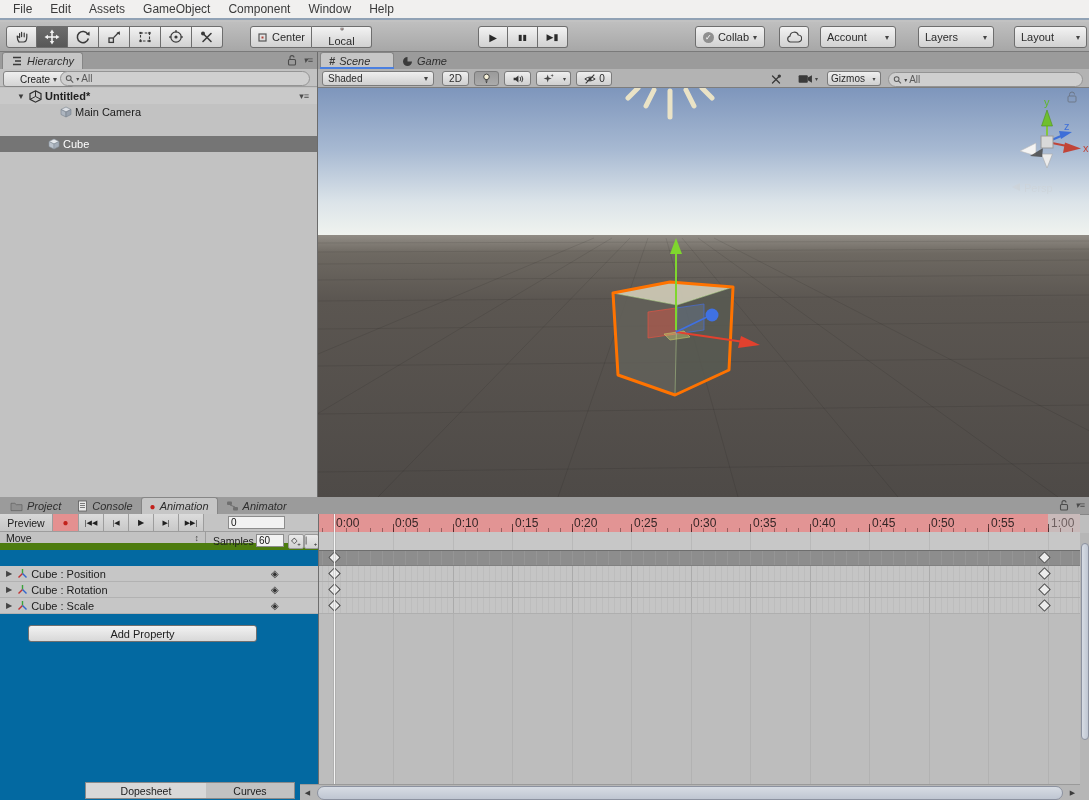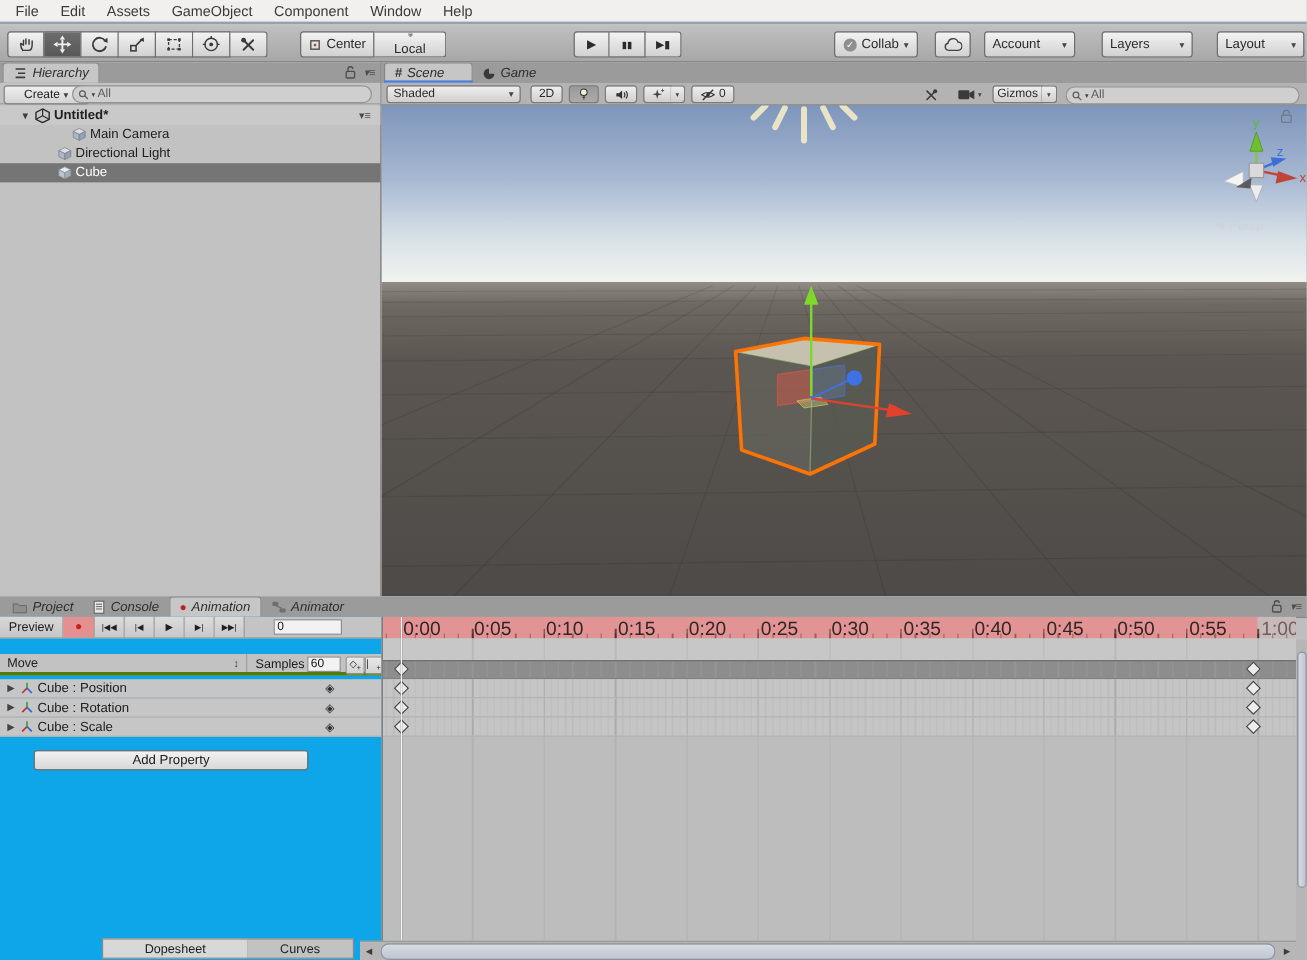--- a/index.html
+++ b/index.html
@@ -52,40 +52,40 @@
   #scene-toolbar{left:0;top:17px;width:100%;height:19px;background:#B3B3B3;border-bottom:1px solid #7D7D7D;}
   .sbtn{position:absolute;top:2px;height:15px;border:1px solid #7B7B7B;border-radius:3px;
         background:linear-gradient(#EFEFEF,#CFCFCF);font-size:10px;color:#2a2a2a;
         display:flex;align-items:center;justify-content:center;gap:3px;box-sizing:border-box;}
   .sbtn.pressed{background:linear-gradient(#9A9A9A,#ABABAB);}
   .sbtn.flat{border:none;background:transparent;}
   #viewport-wrap{left:0;top:36px;width:771px;height:409px;}
 
   
   #animation{left:0;top:497px;width:1089px;height:303px;background:#BEBEBE;}
-  #anim-left{left:0;top:17px;width:318px;height:286px;background:#0ea5e9;}
+  #anim-left{left:0;top:17px;width:318px;height:286px;background:#0369a1;}
   .arow{position:absolute;left:0;width:318px;box-sizing:border-box;}
   .flatbtn{display:flex;align-items:center;justify-content:center;height:100%;box-sizing:border-box;
            border-right:1px solid #9D9D9D;font-size:10.5px;background:linear-gradient(#DCDCDC,#C8C8C8);}
   .prop-row{position:absolute;left:0;width:318px;height:16px;background:#C6C6C6;border-bottom:1px solid #B2B2B2;
             display:flex;align-items:center;box-sizing:border-box;font-size:11px;}
   .insetfield{position:absolute;top:2px;height:13px;background:#F2F2F2;border:1px solid #8C8C8C;
               font-size:10px;color:#111;padding:0 2px;box-sizing:border-box;font-family:"Liberation Sans",sans-serif;outline:none;}
 
   #timeline{left:318px;top:17px;width:762px;height:270px;border-left:1px solid #6E6E6E;overflow:hidden;background:#BDBDBD;}
   #ruler{left:0;top:0;width:762px;height:18px;}
   #ruler .red{position:absolute;left:0;top:0;width:729px;height:18px;background:#E29494;}
   #ruler .post{position:absolute;left:729px;top:0;right:0;height:18px;background:#C9BABA;}
   .tickminor{position:absolute;left:0;right:0;bottom:0;height:4px;
      background-image:repeating-linear-gradient(90deg, rgba(90,50,50,.55) 0 1px, transparent 1px 11.9px);
      background-position:15px 0;}
   .tickmajor{position:absolute;left:0;right:0;bottom:0;height:8px;
      background-image:repeating-linear-gradient(90deg, rgba(60,30,30,.75) 0 1px, transparent 1px 59.5px);
      background-position:15px 0;}
-  .rlabel{position:absolute;top:2px;font-size:16px;color:#332525;}
+  .rlabel{position:absolute;top:2px;font-size:12px;color:#332525;}
   #tl-strip{left:0;top:18px;width:762px;height:18px;background:#C7C7C7;
      background-image:repeating-linear-gradient(90deg, rgba(0,0,0,.07) 0 1px, transparent 1px 59.5px);
      background-position:15px 0;}
   #tl-summary{left:0;top:36px;width:762px;height:16px;background:#8D8D8D;border-top:1px solid #6E6E6E;border-bottom:1px solid #818181;
      background-image:repeating-linear-gradient(90deg, rgba(255,255,255,.07) 0 1px, transparent 1px 11.9px);
      background-position:15px 0;}
   .tl-row{position:absolute;left:0;width:762px;height:16px;background-color:#C5C5C5;border-bottom:1px solid #AFAFAF;box-sizing:border-box;
      background-image:repeating-linear-gradient(90deg, rgba(0,0,0,.045) 0 1px, transparent 1px 5.95px),
                       repeating-linear-gradient(90deg, rgba(0,0,0,.09) 0 1px, transparent 1px 59.5px);
      background-position:15px 0;}
@@ -274,28 +274,20 @@
     <span style="position:absolute;right:8px;font-size:9px;color:#4c4c4c;"><span>▾</span><span>≡</span></span>
   </div>
 
   <div class="hrow" style="top:52px;margin-left:12px;">
     <svg width="12" height="12" viewBox="0 0 12 12" style="margin-left:48px;margin-right:3px;">
       <polygon points="6,1 11,3.5 6,6 1,3.5" fill="#DCDFE4" stroke="#76808C" stroke-width="0.6"></polygon>
       <polygon points="1,3.5 6,6 6,11 1,8.5" fill="#AEB6C0" stroke="#76808C" stroke-width="0.6"></polygon>
       <polygon points="11,3.5 6,6 6,11 11,8.5" fill="#98A1AD" stroke="#76808C" stroke-width="0.6"></polygon>
     </svg>
     <span>Main Camera</span>
-  </div>
-  <div class="hrow" style="top:68px;">
-    <svg width="12" height="12" viewBox="0 0 12 12" style="margin-left:48px;margin-right:3px;">
-      <polygon points="6,1 11,3.5 6,6 1,3.5" fill="#DCDFE4" stroke="#76808C" stroke-width="0.6"></polygon>
-      <polygon points="1,3.5 6,6 6,11 1,8.5" fill="#AEB6C0" stroke="#76808C" stroke-width="0.6"></polygon>
-      <polygon points="11,3.5 6,6 6,11 11,8.5" fill="#98A1AD" stroke="#76808C" stroke-width="0.6"></polygon>
-    </svg>
-    <span>Directional Light</span>
   </div>
   <div class="hrow selected" style="top:84px;">
     <svg width="12" height="12" viewBox="0 0 12 12" style="margin-left:48px;margin-right:3px;">
       <polygon points="6,1 11,3.5 6,6 1,3.5" fill="#E6E9ED" stroke="#8A939E" stroke-width="0.6"></polygon>
       <polygon points="1,3.5 6,6 6,11 1,8.5" fill="#BCC4CD" stroke="#8A939E" stroke-width="0.6"></polygon>
       <polygon points="11,3.5 6,6 6,11 11,8.5" fill="#A5AEB9" stroke="#8A939E" stroke-width="0.6"></polygon>
     </svg>
     <span>Cube</span>
   </div>
 </div>
@@ -536,21 +528,21 @@
       </div>
       <div class="flatbtn" style="position:absolute;left:154px;width:25px;font-size:7px;">
         <span>▶|</span>
       </div>
       <div class="flatbtn" style="position:absolute;left:179px;width:25px;font-size:7px;">
         <span>▶▶|</span>
       </div>
       <input class="insetfield" style="left: 228px; width: 57px;" value="0">
     </div>
 
-    <div class="arow" style="top:18px;height:18px;border-bottom:3px solid #4d7c0f;background:#C2C2C2;margin-top:13px;">
+    <div class="arow" style="top:18px;height:18px;border-bottom:7px solid #4d7c0f;background:#C2C2C2;">
       <div style="position:absolute;left:0;width:206px;height:100%;border-right:1px solid #9D9D9D;display:flex;align-items:center;box-sizing:border-box;">
         <span style="margin-left:6px;font-size:10.5px;">Move</span>
         <span style="position:absolute;right:6px;font-size:9px;color:#444;">↕</span>
       </div>
       <span style="position:absolute;left:213px;top:3px;font-size:10.5px;">Samples</span>
       <input class="insetfield" style="left: 256px; width: 28px;" value="60">
       <div style="position:absolute;left:288px;top:2px;width:14px;height:13px;border:1px solid #999;border-radius:2px;background:linear-gradient(#E9E9E9,#D2D2D2);text-align:center;font-size:8px;line-height:12px;">
         <span>◇</span><span style="font-size:6px;vertical-align:sub;">+</span>
       </div>
       <div style="position:absolute;left:304px;top:2px;width:13px;height:13px;border:1px solid #999;border-radius:2px;background:linear-gradient(#E9E9E9,#D2D2D2);text-align:center;font-size:8px;line-height:12px;">

